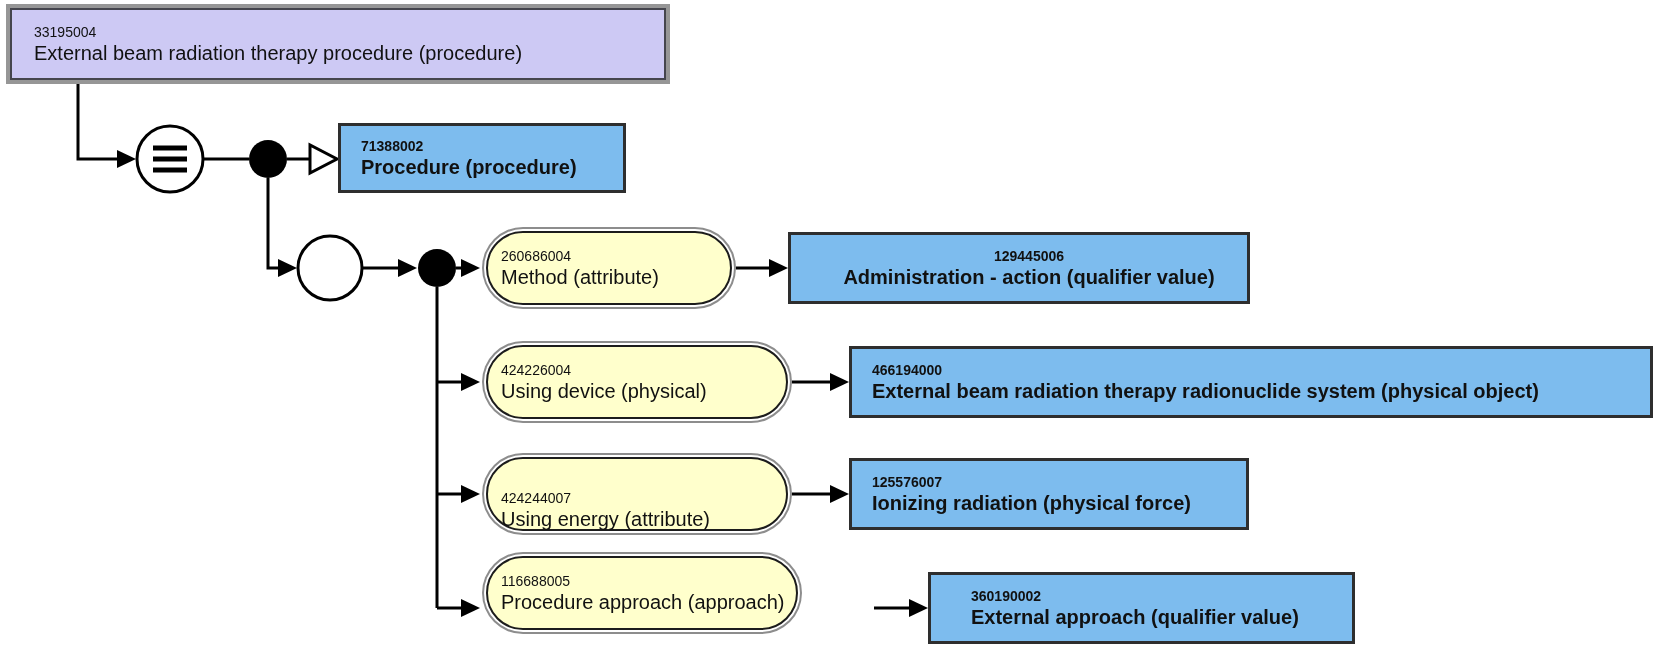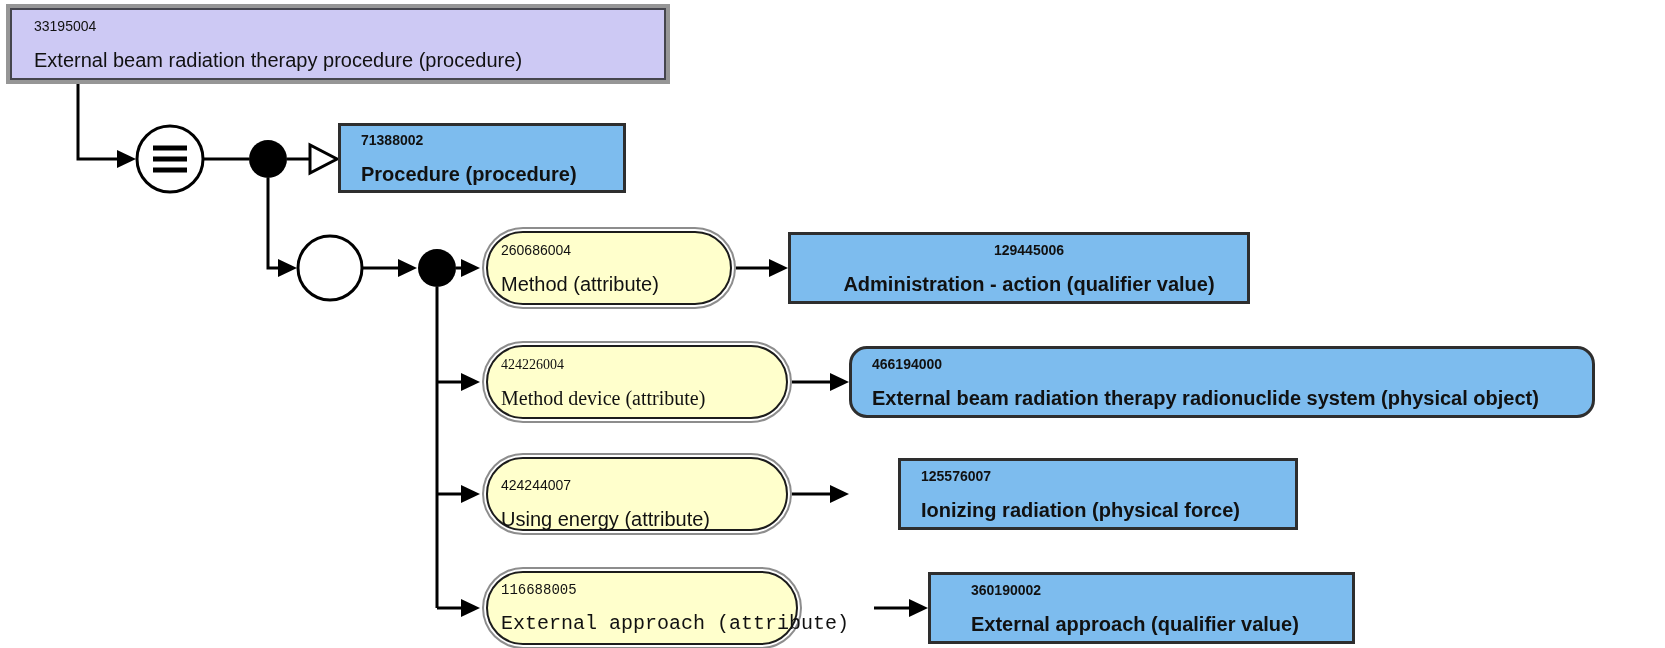--- a/index.html
+++ b/index.html
@@ -19,21 +19,21 @@
     position: absolute;
     left: 0;
     top: 0;
   }
   .box {
     position: absolute;
     box-sizing: border-box;
     display: flex;
     flex-direction: column;
     justify-content: center;
-    gap: 16px;
+    gap: 3px;
     color: #111111;
   }
   .sctid {
     font-size: 14px;
     line-height: 15px;
     white-space: nowrap;
   }
   .term {
     font-size: 20px;
     line-height: 20px;
@@ -132,40 +132,40 @@
 
   <div class="box attr-box" style="left:486px; top:231px; width:246px; height:74px;">
     <div class="sctid">260686004</div>
     <div class="term">Method (attribute)</div>
   </div>
   <div class="box concept-box" style="left:788px; top:232px; width:462px; height:72px;text-align:center;">
     <div class="sctid">129445006</div>
     <div class="term">Administration - action (qualifier value)</div>
   </div>
 
-  <div class="box attr-box" style="left:486px; top:345px; width:302px; height:74px;font-family:Liberation Serif, serif;">
+  <div class="box attr-box" style="left:486px; top:345px; width:302px; height:74px;">
     <div class="sctid">424226004</div>
-    <div class="term">Method device (attribute)</div>
+    <div class="term">Using device (physical)</div>
   </div>
-  <div class="box concept-box" style="left:849px; top:346px; width:746px; height:72px;border-radius:18px;">
+  <div class="box concept-box" style="left:849px; top:346px; width:804px; height:72px;">
     <div class="sctid">466194000</div>
     <div class="term">External beam radiation therapy radionuclide system (physical object)</div>
   </div>
 
   <div class="box attr-box" style="left:486px; top:457px; width:302px; height:74px;justify-content:flex-end;">
     <div class="sctid">424244007</div>
     <div class="term">Using energy (attribute)</div>
   </div>
-  <div class="box concept-box" style="left:898px; top:458px; width:400px; height:72px;">
+  <div class="box concept-box" style="left:849px; top:458px; width:400px; height:72px;">
     <div class="sctid">125576007</div>
     <div class="term">Ionizing radiation (physical force)</div>
   </div>
 
-  <div class="box attr-box" style="left:486px; top:571px; width:312px; height:74px;font-family:Liberation Mono, monospace;">
+  <div class="box attr-box" style="left:486px; top:556px; width:312px; height:74px;">
     <div class="sctid">116688005</div>
-    <div class="term">External approach (attribute)</div>
+    <div class="term">Procedure approach (approach)</div>
   </div>
   <div class="box concept-box" style="left:928px; top:572px; width:427px; height:72px;padding-left:40px;">
     <div class="sctid">360190002</div>
     <div class="term">External approach (qualifier value)</div>
   </div>
 
 </div>
 
 </body></html>

